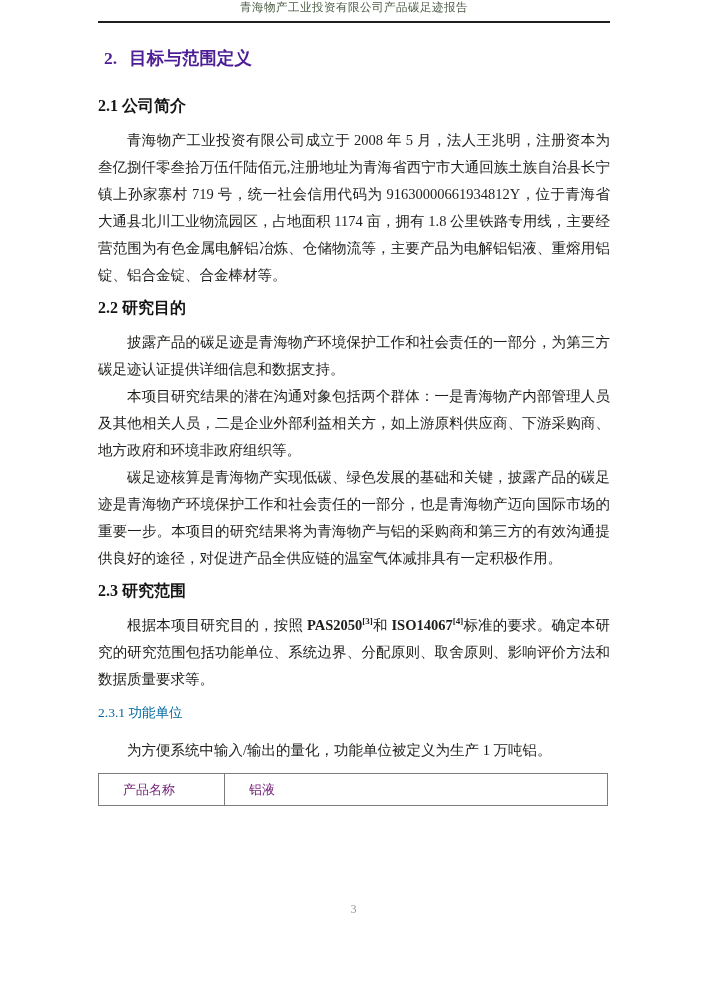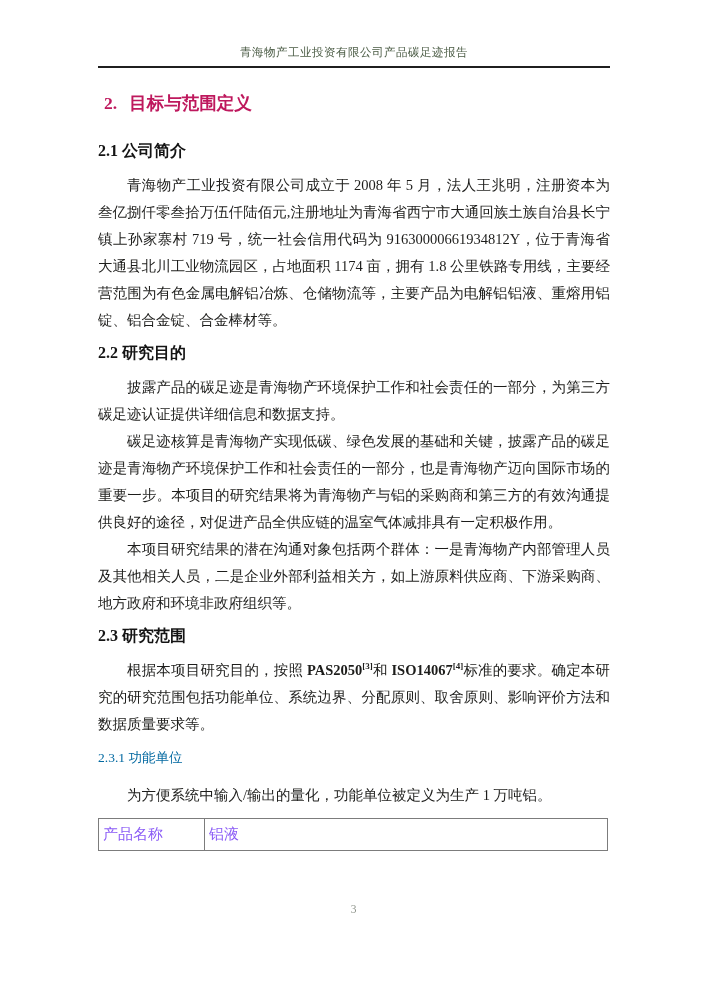--- a/index.html
+++ b/index.html
@@ -6,29 +6,29 @@
   .page {
     position:relative;
     width:707px; height:999px;
     background:#ffffff;
     font-family:"Liberation Serif","DejaVu Serif",serif;
     color:#1d1d1b;
     overflow:hidden;
   }
   .content { position:absolute; left:98px; top:0; width:512px; }
 
-  .doc-header { padding-top:45px; }
+  .doc-header { }
   .header-text {
     display:block; text-align:center;
     font-size:11.5px; line-height:15px;
     color:#4a5b44; letter-spacing:0.5px;
   }
   .header-rule { margin-top:6px; border-top:2px solid #1f1f1f; }
 
-  .chapter { margin:23px 0 0 6px; font-size:17.5px; font-weight:bold; line-height:24px; color:#be185d; }
+  .chapter { margin:23px 0 0 6px; font-size:17.5px; font-weight:bold; line-height:24px; color:#4c1d95; }
   .ch-num { margin-right:12px; }
 
   h2 { margin:9px 0 12px 0; font-size:16px; font-weight:bold; line-height:19px; color:#141414; }
   h2.first { margin-top:26px; }
 
   h3 { margin:11px 0 0 0; font-size:13.5px; font-weight:normal; line-height:18px; color:#0369a1; }
 
   p {
     margin:0; font-size:14.5px; line-height:27px;
     text-align:justify; text-indent:2em;
@@ -38,23 +38,23 @@
   sup { font-size:9px; font-weight:bold; vertical-align:super; line-height:0; }
   b { font-family:Liberation Serif, serif; }
 
   .table-caption {
     margin-top:7px; text-align:center;
     font-size:13px; font-weight:bold; line-height:17px;
   }
   .product-table { border-collapse:collapse; width:510px; margin-top:9px; table-layout:fixed; }
   .product-table td {
     border:1.5px solid #7c7c7c;
-    font-size:15px; height:31px;
-    padding:0 4px 0 4px; vertical-align:middle;
-    color:#8b5cf6;
+    font-size:13px; height:31px;
+    padding:0 4px 0 24px; vertical-align:middle;
+    color:#701a75;
   }
   .product-table .col-label { width:97px; }
 
   .footer {
     position:absolute; top:903px; left:0; width:100%;
     text-align:center; font-size:11.5px; color:#8d938a;
   }
 </style>
 </head>
 <body>
@@ -69,22 +69,22 @@
 
     <div class="chapter">
       <span class="ch-num">2.</span><span class="ch-title">目标与范围定义</span>
     </div>
 
     <h2 class="first">2.1 公司简介</h2>
     <p>青海物产工业投资有限公司成立于 2008 年 5 月，法人王兆明，注册资本为叁亿捌仟零叁拾万伍仟陆佰元,注册地址为青海省西宁市大通回族土族自治县长宁镇上孙家寨村 719 号，统一社会信用代码为 91630000661934812Y，位于青海省大通县北川工业物流园区，占地面积 1174 亩，拥有 1.8 公里铁路专用线，主要经营范围为有色金属电解铝冶炼、仓储物流等，主要产品为电解铝铝液、重熔用铝锭、铝合金锭、合金棒材等。</p>
 
     <h2>2.2 研究目的</h2>
     <p>披露产品的碳足迹是青海物产环境保护工作和社会责任的一部分，为第三方碳足迹认证提供详细信息和数据支持。</p>
+    <p>本项目研究结果的潜在沟通对象包括两个群体：一是青海物产内部管理人员及其他相关人员，二是企业外部利益相关方，如上游原料供应商、下游采购商、地方政府和环境非政府组织等。</p>
     <p>碳足迹核算是青海物产实现低碳、绿色发展的基础和关键，披露产品的碳足迹是青海物产环境保护工作和社会责任的一部分，也是青海物产迈向国际市场的重要一步。本项目的研究结果将为青海物产与铝的采购商和第三方的有效沟通提供良好的途径，对促进产品全供应链的温室气体减排具有一定积极作用。</p>
-    <p>本项目研究结果的潜在沟通对象包括两个群体：一是青海物产内部管理人员及其他相关人员，二是企业外部利益相关方，如上游原料供应商、下游采购商、地方政府和环境非政府组织等。</p>
 
     <h2>2.3 研究范围</h2>
     <p><span>根据本项目研究目的，按照 </span><b>PAS2050</b><sup>[3]</sup><span>和 </span><b>ISO14067</b><sup>[4]</sup><span>标准的要求。确定本研究的研究范围包括功能单位、系统边界、分配原则、取舍原则、影响评价方法和数据质量要求等。</span></p>
 
     <h3>2.3.1 功能单位</h3>
     <p class="gap-top">为方便系统中输入/输出的量化，功能单位被定义为生产 1 万吨铝。</p>
 
     <table class="product-table">
       <tbody>
           <tr>

